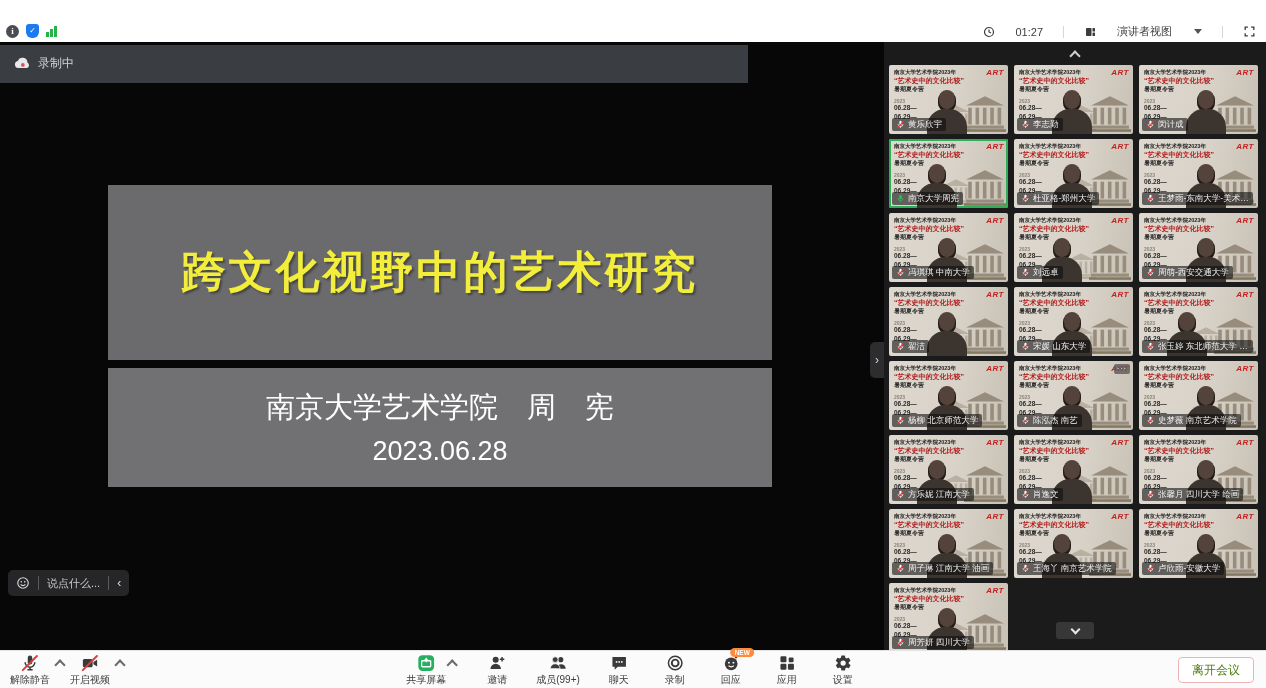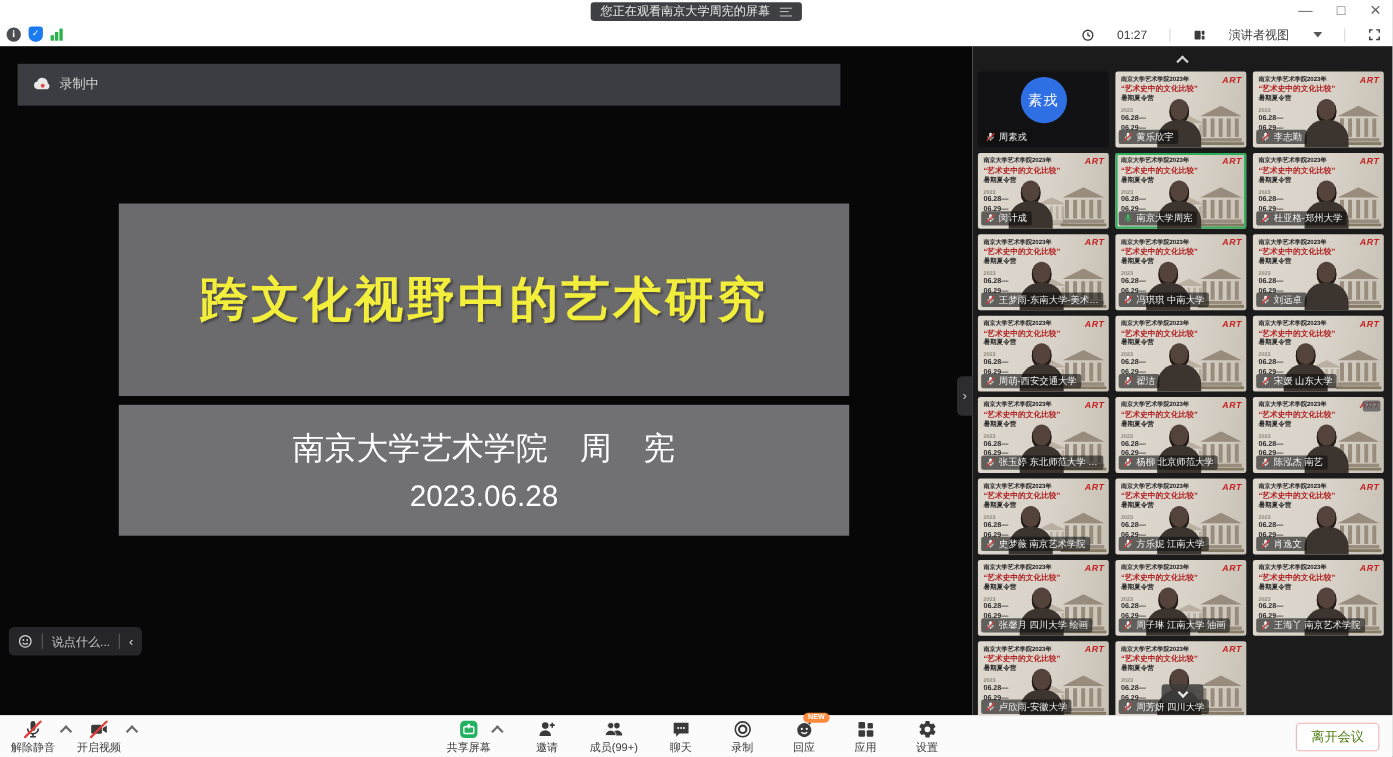--- a/index.html
+++ b/index.html
@@ -30,21 +30,21 @@
   .sigbars i { width:2.5px; background:#27b24a; display:block; }
   .sigbars i:nth-child(1){height:5px;} .sigbars i:nth-child(2){height:8px;} .sigbars i:nth-child(3){height:11px;}
   .menubar-right { position:absolute; right:10px; top:2px; display:flex; align-items:center; gap:20px;
     color:#3c3c3c; font-size:11px; }
   .vdiv { width:1px; height:12px; background:#d7d7d7; }
   .caret-down { display:inline-block; width:0; height:0; border-left:4px solid transparent;
     border-right:4px solid transparent; border-top:5px solid #555; margin-left:2px; }
 
   
   #main { position:absolute; left:0; top:42px; width:884px; height:608px; background:#070707; }
-  #recbar { position:absolute; left:0; top:16px; width:748px; height:38px; background:#3a3d42;margin-left:16px; }
+  #recbar { position:absolute; left:0; top:3px; width:748px; height:38px; background:#3a3d42; }
   .rec-badge { position:absolute; left:14px; top:10px; display:flex; align-items:center; gap:7px;
     color:#d5d5d5; font-size:12px; }
   .slide-box { position:absolute; left:108px; width:664px; text-align:center; }
   #slide-title-box { top:143px; height:175px; background:#6b6b6d;
     display:flex; align-items:center; justify-content:center; }
   #slide-title-box .t { color:#f2ee3b; font-size:44px; font-weight:bold; letter-spacing:3px;
     text-shadow:2px 2px 2px rgba(0,0,0,.35); }
   #slide-sub-box { top:326px; height:119px; background:#717173; color:#fff;
     display:flex; flex-direction:column; align-items:center; justify-content:center; gap:8px; }
   #slide-sub-box .a { font-size:29px; font-family:"Liberation Serif","DejaVu Serif",serif; }
@@ -125,31 +125,20 @@
   .badge-new { position:absolute; top:-6px; right:-13px; background:#ff8a3c; color:#fff; font-size:6.5px;
     font-weight:bold; padding:1px 4px; border-radius:6px; }
   .leave-btn { position:absolute; right:12px; top:6px; height:26px; padding:0 13px; background:#fff;
     border:1px solid #f0b3b3; border-radius:4px; color:#4d7c0f; font-size:12px; line-height:24px; }
 </style>
 </head>
 <body>
 
 <div id="stage">
 
-  <div id="titlebar">
-    <div class="banner-pill">
-      <span>您正在观看南京大学周宪的屏幕</span>
-      <span class="banner-menu"></span>
-    </div>
-    <div class="win-controls">
-      <span>—</span>
-      <span>□</span>
-      <span>✕</span>
-    </div>
-  </div>
 
   <div id="menubar">
     <div class="status-icons">
       <span class="info-dot">i</span>
       <span class="shield">✓</span>
       <span class="sigbars">
           <i></i>
           <i></i>
           <i></i>
         </span>
@@ -206,37 +195,20 @@
       <span class="sep"></span>
       <span class="chat-collapse">‹</span>
     </div>
 
     <div class="panel-handle">›</div>
   </div>
 
   <div id="panel">
     <span class="chev panel-chev-up"></span>
     <div id="grid">
-  <div class="tile tile-avatar">
-
-    <div class="avatar-circle">素戎</div>
-
-    <div class="plate">
-      <span class="pmic mic-muted">
-        <svg viewBox="0 0 24 24">
-                <rect x="9" y="2" width="6" height="12" rx="3" fill="#fff"></rect>
-        <path d="M5.5 11a6.5 6.5 0 0 0 13 0" fill="none" stroke="#fff" stroke-width="2"></path>
-        <path d="M12 17.5V21" stroke="#fff" stroke-width="2"></path>
-        <path d="M3 21 21 3" stroke="#e23b3b" stroke-width="3"></path>
-              </svg>
-      </span>
-
-      <span class="plate-name">周素戎</span>
-    </div>
-  </div>
 
   <div class="tile tile-bg">
     <div class="vbg">
       <span class="vbg-line1">南京大学艺术学院2023年</span>
       <span class="vbg-line2">“艺术史中的文化比较”</span>
       <span class="vbg-line3">暑期夏令营</span>
       <span class="vbg-year">2023</span>
       <span class="vbg-d1">06.28—</span>
       <span class="vbg-d2">06.29—</span>
       <span class="vbg-logo">ART</span>

